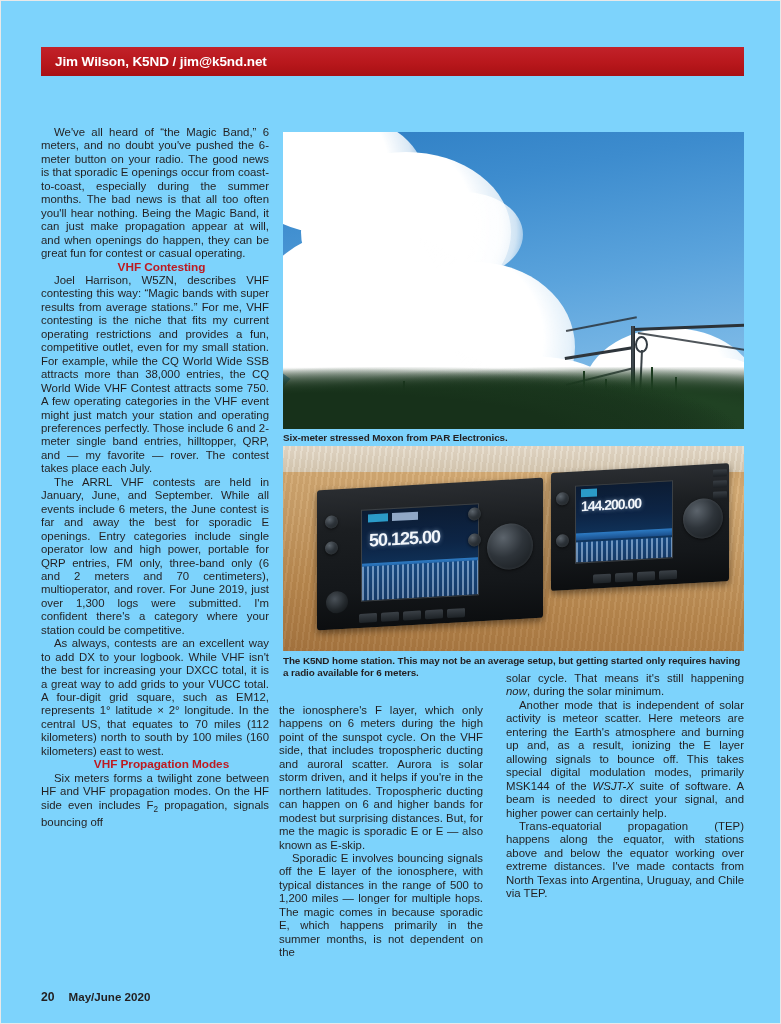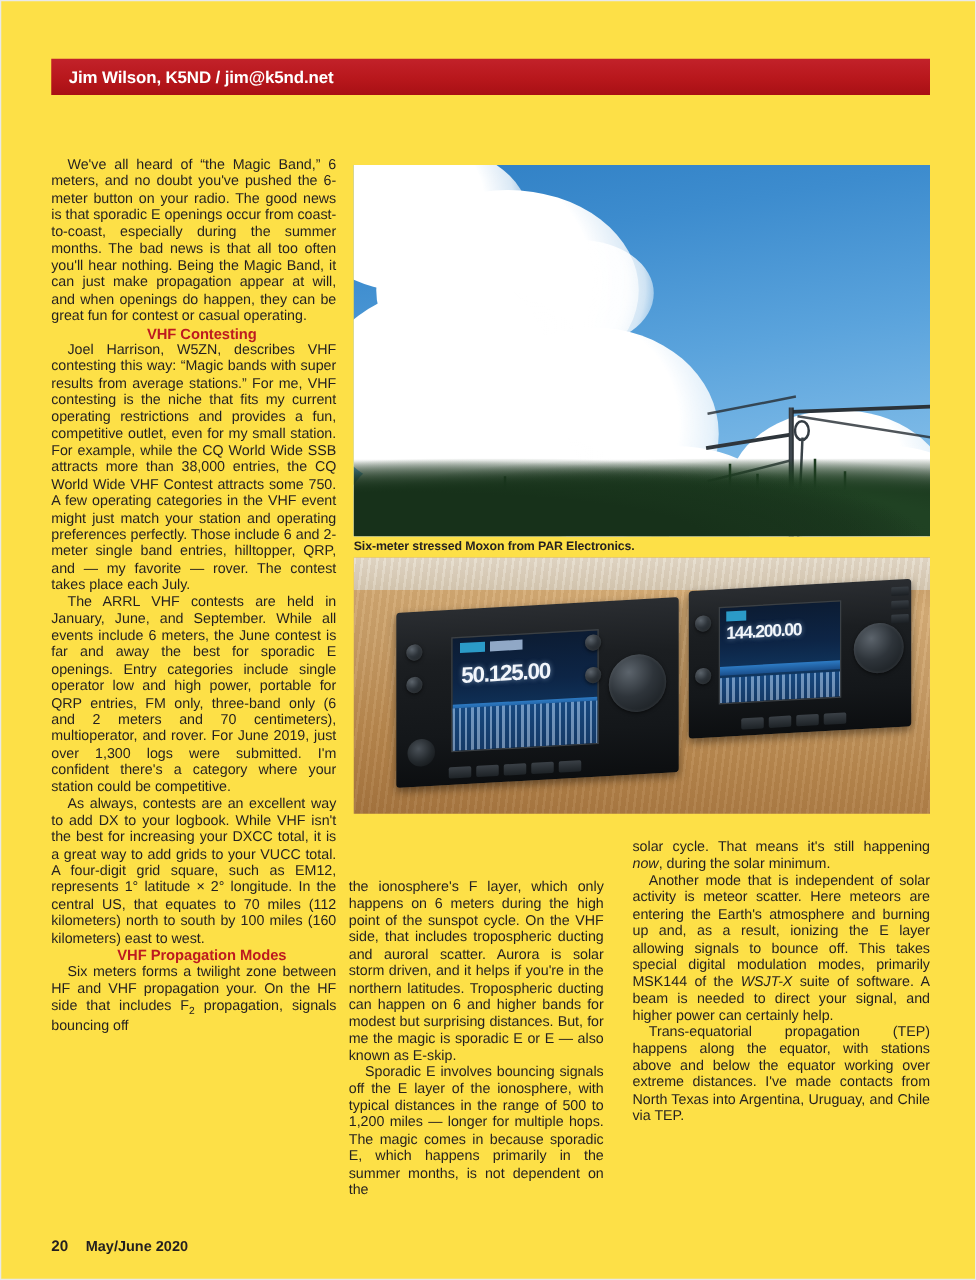--- a/index.html
+++ b/index.html
@@ -10,21 +10,21 @@
     background: #ffffff;
     font-family: "Liberation Sans", sans-serif;
     overflow: hidden;
     position: relative;
   }
 
   
   .page {
     position: absolute;
     inset: 0;
-    background: #fde047;
+    background: #7dd3fc;
     padding: 0;
   }
   .page-edge-shadow {
     position: absolute;
     inset: 0;
     box-shadow: inset 0 0 0 1px #e9e9e9;
     pointer-events: none;
   }
 
   
@@ -326,21 +326,21 @@
   </div>
 
 
   <div class="col col-left">
     <p>We've all heard of “the Magic Band,” 6 meters, and no doubt you've pushed the 6-meter button on your radio. The good news is that sporadic E openings occur from coast-to-coast, especially during the summer months. The bad news is that all too often you'll hear nothing. Being the Magic Band, it can just make propagation appear at will, and when openings do happen, they can be great fun for contest or casual operating.</p>
     <p class="subhead">VHF Contesting</p>
     <p>Joel Harrison, W5ZN, describes VHF contesting this way: “Magic bands with super results from average stations.” For me, VHF contesting is the niche that fits my current operating restrictions and provides a fun, competitive outlet, even for my small station. For example, while the CQ World Wide SSB attracts more than 38,000 entries, the CQ World Wide VHF Contest attracts some 750. A few operating categories in the VHF event might just match your station and operating preferences perfectly. Those include 6 and 2-meter single band entries, hilltopper, QRP, and — my favorite — rover. The contest takes place each July.</p>
     <p>The ARRL VHF contests are held in January, June, and September. While all events include 6 meters, the June contest is far and away the best for sporadic E openings. Entry categories include single operator low and high power, portable for QRP entries, FM only, three-band only (6 and 2 meters and 70 centimeters), multioperator, and rover. For June 2019, just over 1,300 logs were submitted. I'm confident there's a category where your station could be competitive.</p>
     <p>As always, contests are an excellent way to add DX to your logbook. While VHF isn't the best for increasing your DXCC total, it is a great way to add grids to your VUCC total. A four-digit grid square, such as EM12, represents 1° latitude × 2° longitude. In the central US, that equates to 70 miles (112 kilometers) north to south by 100 miles (160 kilometers) east to west.</p>
     <p class="subhead">VHF Propagation Modes</p>
-    <p><span>Six meters forms a twilight zone between HF and VHF propagation your. On the HF side that includes F</span><sub>2</sub><span> propagation, signals bouncing off</span></p>
+    <p><span>Six meters forms a twilight zone between HF and VHF propagation modes. On the HF side even includes F</span><sub>2</sub><span> propagation, signals bouncing off</span></p>
   </div>
 
   <div class="figure fig-antenna">
     <div class="sky">
       <div class="cloud c1"></div>
       <div class="cloud c10"></div>
       <div class="cloud c2"></div>
       <div class="cloud c3"></div>
       <div class="cloud c4"></div>
       <div class="cloud c5"></div>
@@ -413,20 +413,21 @@
         <div class="btn-row">
           <span></span>
           <span></span>
           <span></span>
           <span></span>
           <span></span>
         </div>
       </div>
     </div>
   </div>
+  <div class="caption cap-radio">The K5ND home station. This may not be an average setup, but getting started only requires having a radio available for 6 meters.</div>
 
   <div class="col col-mid">
     <p class="noindent">the ionosphere's F layer, which only happens on 6 meters during the high point of the sunspot cycle. On the VHF side, that includes tropospheric ducting and auroral scatter. Aurora is solar storm driven, and it helps if you're in the northern latitudes. Tropospheric ducting can happen on 6 and higher bands for modest but surprising distances. But, for me the magic is sporadic E or E — also known as E-skip.</p>
     <p>Sporadic E involves bouncing signals off the E layer of the ionosphere, with typical distances in the range of 500 to 1,200 miles — longer for multiple hops. The magic comes in because sporadic E, which happens primarily in the summer months, is not dependent on the</p>
   </div>
 
   <div class="col col-right">
     <p class="noindent"><span>solar cycle. That means it's still happening </span><span class="it">now</span><span>, during the solar minimum.</span></p>
     <p><span>Another mode that is independent of solar activity is meteor scatter. Here meteors are entering the Earth's atmosphere and burning up and, as a result, ionizing the E layer allowing signals to bounce off. This takes special digital modulation modes, primarily MSK144 of the </span><span class="it">WSJT-X</span><span> suite of software. A beam is needed to direct your signal, and higher power can certainly help.</span></p>
     <p>Trans-equatorial propagation (TEP) happens along the equator, with stations above and below the equator working over extreme distances. I've made contacts from North Texas into Argentina, Uruguay, and Chile via TEP.</p>

